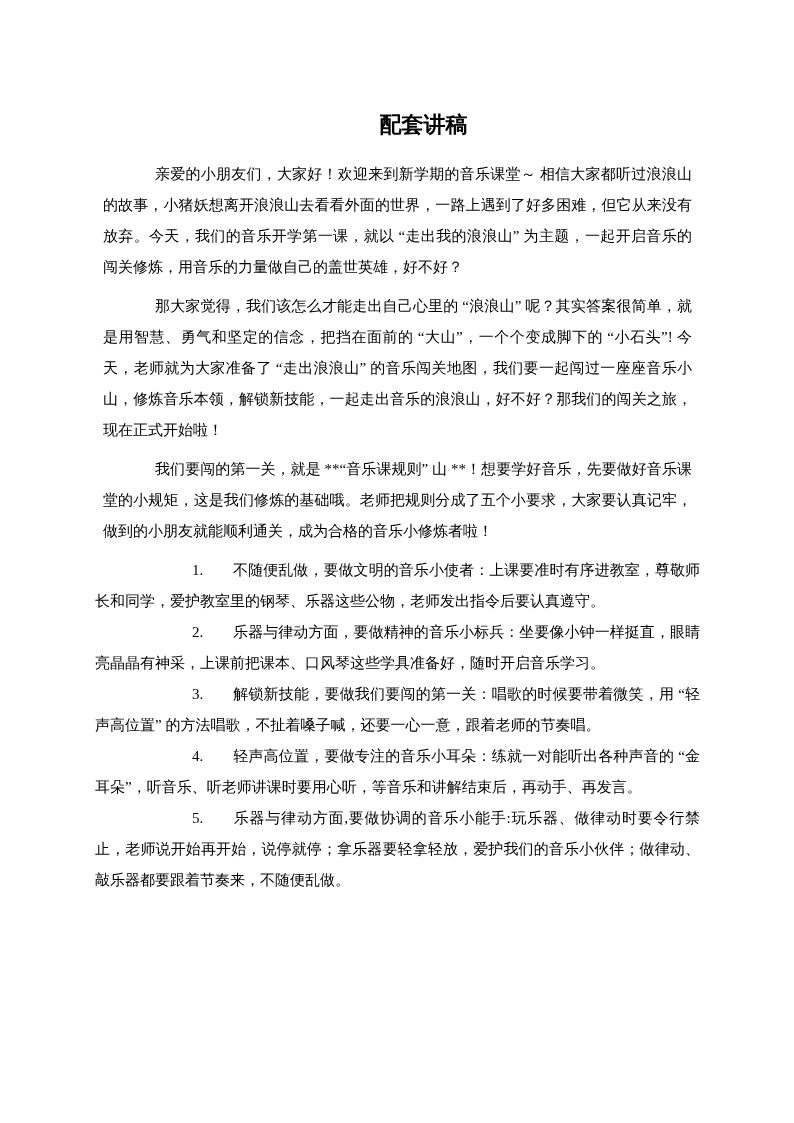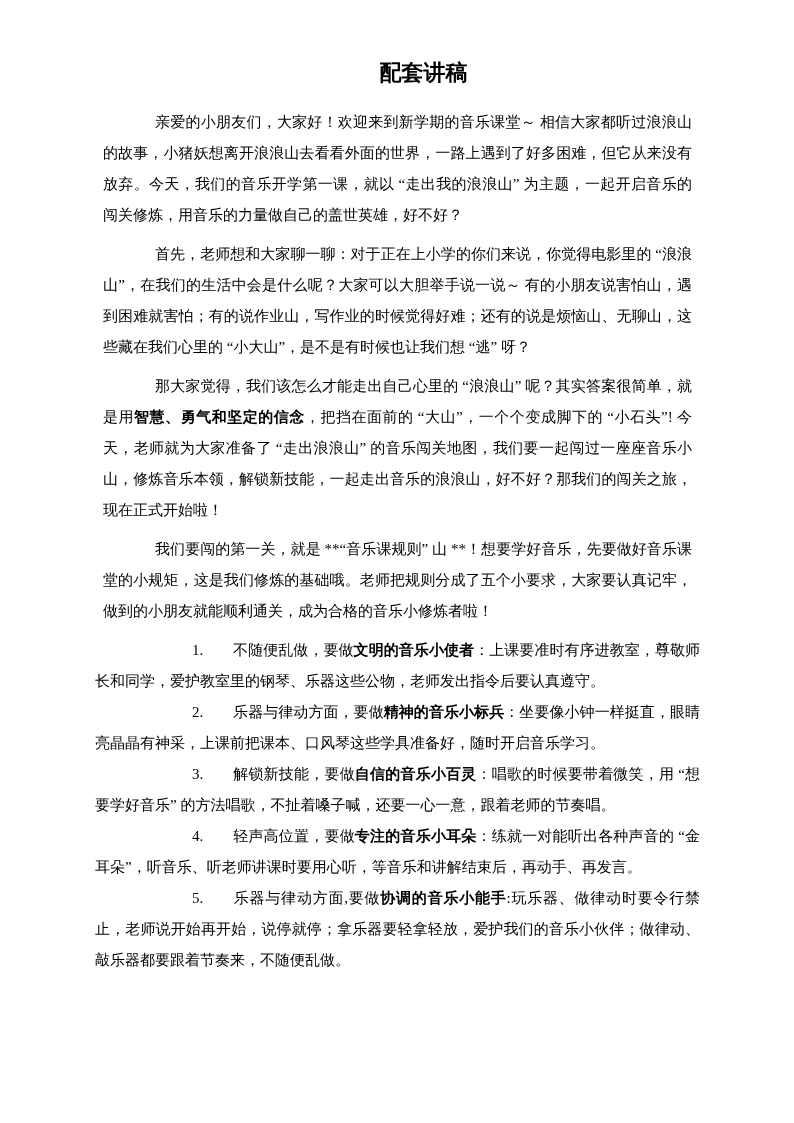--- a/index.html
+++ b/index.html
@@ -6,21 +6,21 @@
     margin: 0;
     padding: 0;
     background: #ffffff;
   }
   .page {
     position: relative;
     width: 794px;
     height: 1123px;
     background: #ffffff;
     box-sizing: border-box;
-    padding: 56px 94px 0 95px;
+    padding: 108px 94px 0 95px;
     font-family: "Liberation Serif", "DejaVu Serif", serif;
     color: #000000;
     overflow: hidden;
   }
   .doc-title {
     font-size: 22px;
     font-weight: bold;
     text-align: center;
     text-indent: 52px;
     line-height: 34px;
@@ -39,32 +39,31 @@
     text-align: justify;
     text-indent: 97px;
     margin: 0;
   }
   .num {
     display: inline-block;
     width: 41px;
     text-indent: 0;
   }
   .b {
-    font-weight: bold;
+    font-weight: normal;
   }
 </style>
 </head>
 <body>
 
 <div class="page">
   <h1 class="doc-title">配套讲稿</h1>
   <div>
       <p class="para"><span>亲爱的小朋友们，大家好！欢迎来到新学期的音乐课堂～ 相信大家都听过浪浪山的故事，小猪妖想离开浪浪山去看看外面的世界，一路上遇到了好多困难，但它从来没有放弃。今天，我们的音乐开学第一课，就以 “走出我的浪浪山” 为主题，一起开启音乐的闯关修炼，用音乐的力量做自己的盖世英雄，好不好？</span></p>
-      <p class="para"><span>首先，老师想和大家聊一聊：对于正在上小学的你们来说，你觉得电影里的 “浪浪山”，在我们的生活中会是什么呢？大家可以大胆举手说一说～ 有的小朋友说害怕山，遇到困难就害怕；有的说作业山，写作业的时候觉得好难；还有的说是烦恼山、无聊山，这些藏在我们心里的 “小大山”，是不是有时候也让我们想 “逃” 呀？</span></p>
       <p class="para"><span>那大家觉得，我们该怎么才能走出自己心里的 “浪浪山” 呢？其实答案很简单，就是用</span><span class="b">智慧、勇气和坚定的信念</span><span>，把挡在面前的 “大山”，一个个变成脚下的 “小石头”! 今天，老师就为大家准备了 “走出浪浪山” 的音乐闯关地图，我们要一起闯过一座座音乐小山，修炼音乐本领，解锁新技能，一起走出音乐的浪浪山，好不好？那我们的闯关之旅，现在正式开始啦！</span></p>
       <p class="para"><span>我们要闯的第一关，就是 **“音乐课规则” 山 **！想要学好音乐，先要做好音乐课堂的小规矩，这是我们修炼的基础哦。老师把规则分成了五个小要求，大家要认真记牢，做到的小朋友就能顺利通关，成为合格的音乐小修炼者啦！</span></p>
       <p class="list-item"><span class="num">1.</span><span>不随便乱做，要做</span><span class="b">文明的音乐小使者</span><span>：上课要准时有序进教室，尊敬师长和同学，爱护教室里的钢琴、乐器这些公物，老师发出指令后要认真遵守。</span></p>
       <p class="list-item"><span class="num">2.</span><span>乐器与律动方面，要做</span><span class="b">精神的音乐小标兵</span><span>：坐要像小钟一样挺直，眼睛亮晶晶有神采，上课前把课本、口风琴这些学具准备好，随时开启音乐学习。</span></p>
-      <p class="list-item"><span class="num">3.</span><span>解锁新技能，要做</span><span class="b">自信的音乐小百灵</span><span>：唱歌的时候要带着微笑，用 “想要学好音乐” 的方法唱歌，不扯着嗓子喊，还要一心一意，跟着老师的节奏唱。</span></p>
+      <p class="list-item"><span class="num">3.</span><span>解锁新技能，要做</span><span class="b">我们要闯的第一关</span><span>：唱歌的时候要带着微笑，用 “轻声高位置” 的方法唱歌，不扯着嗓子喊，还要一心一意，跟着老师的节奏唱。</span></p>
       <p class="list-item"><span class="num">4.</span><span>轻声高位置，要做</span><span class="b">专注的音乐小耳朵</span><span>：练就一对能听出各种声音的 “金耳朵”，听音乐、听老师讲课时要用心听，等音乐和讲解结束后，再动手、再发言。</span></p>
       <p class="list-item"><span class="num">5.</span><span>乐器与律动方面,要做</span><span class="b">协调的音乐小能手</span><span>:玩乐器、做律动时要令行禁止，老师说开始再开始，说停就停；拿乐器要轻拿轻放，爱护我们的音乐小伙伴；做律动、敲乐器都要跟着节奏来，不随便乱做。</span></p>
     </div>
 </div>
 
 </body></html>

